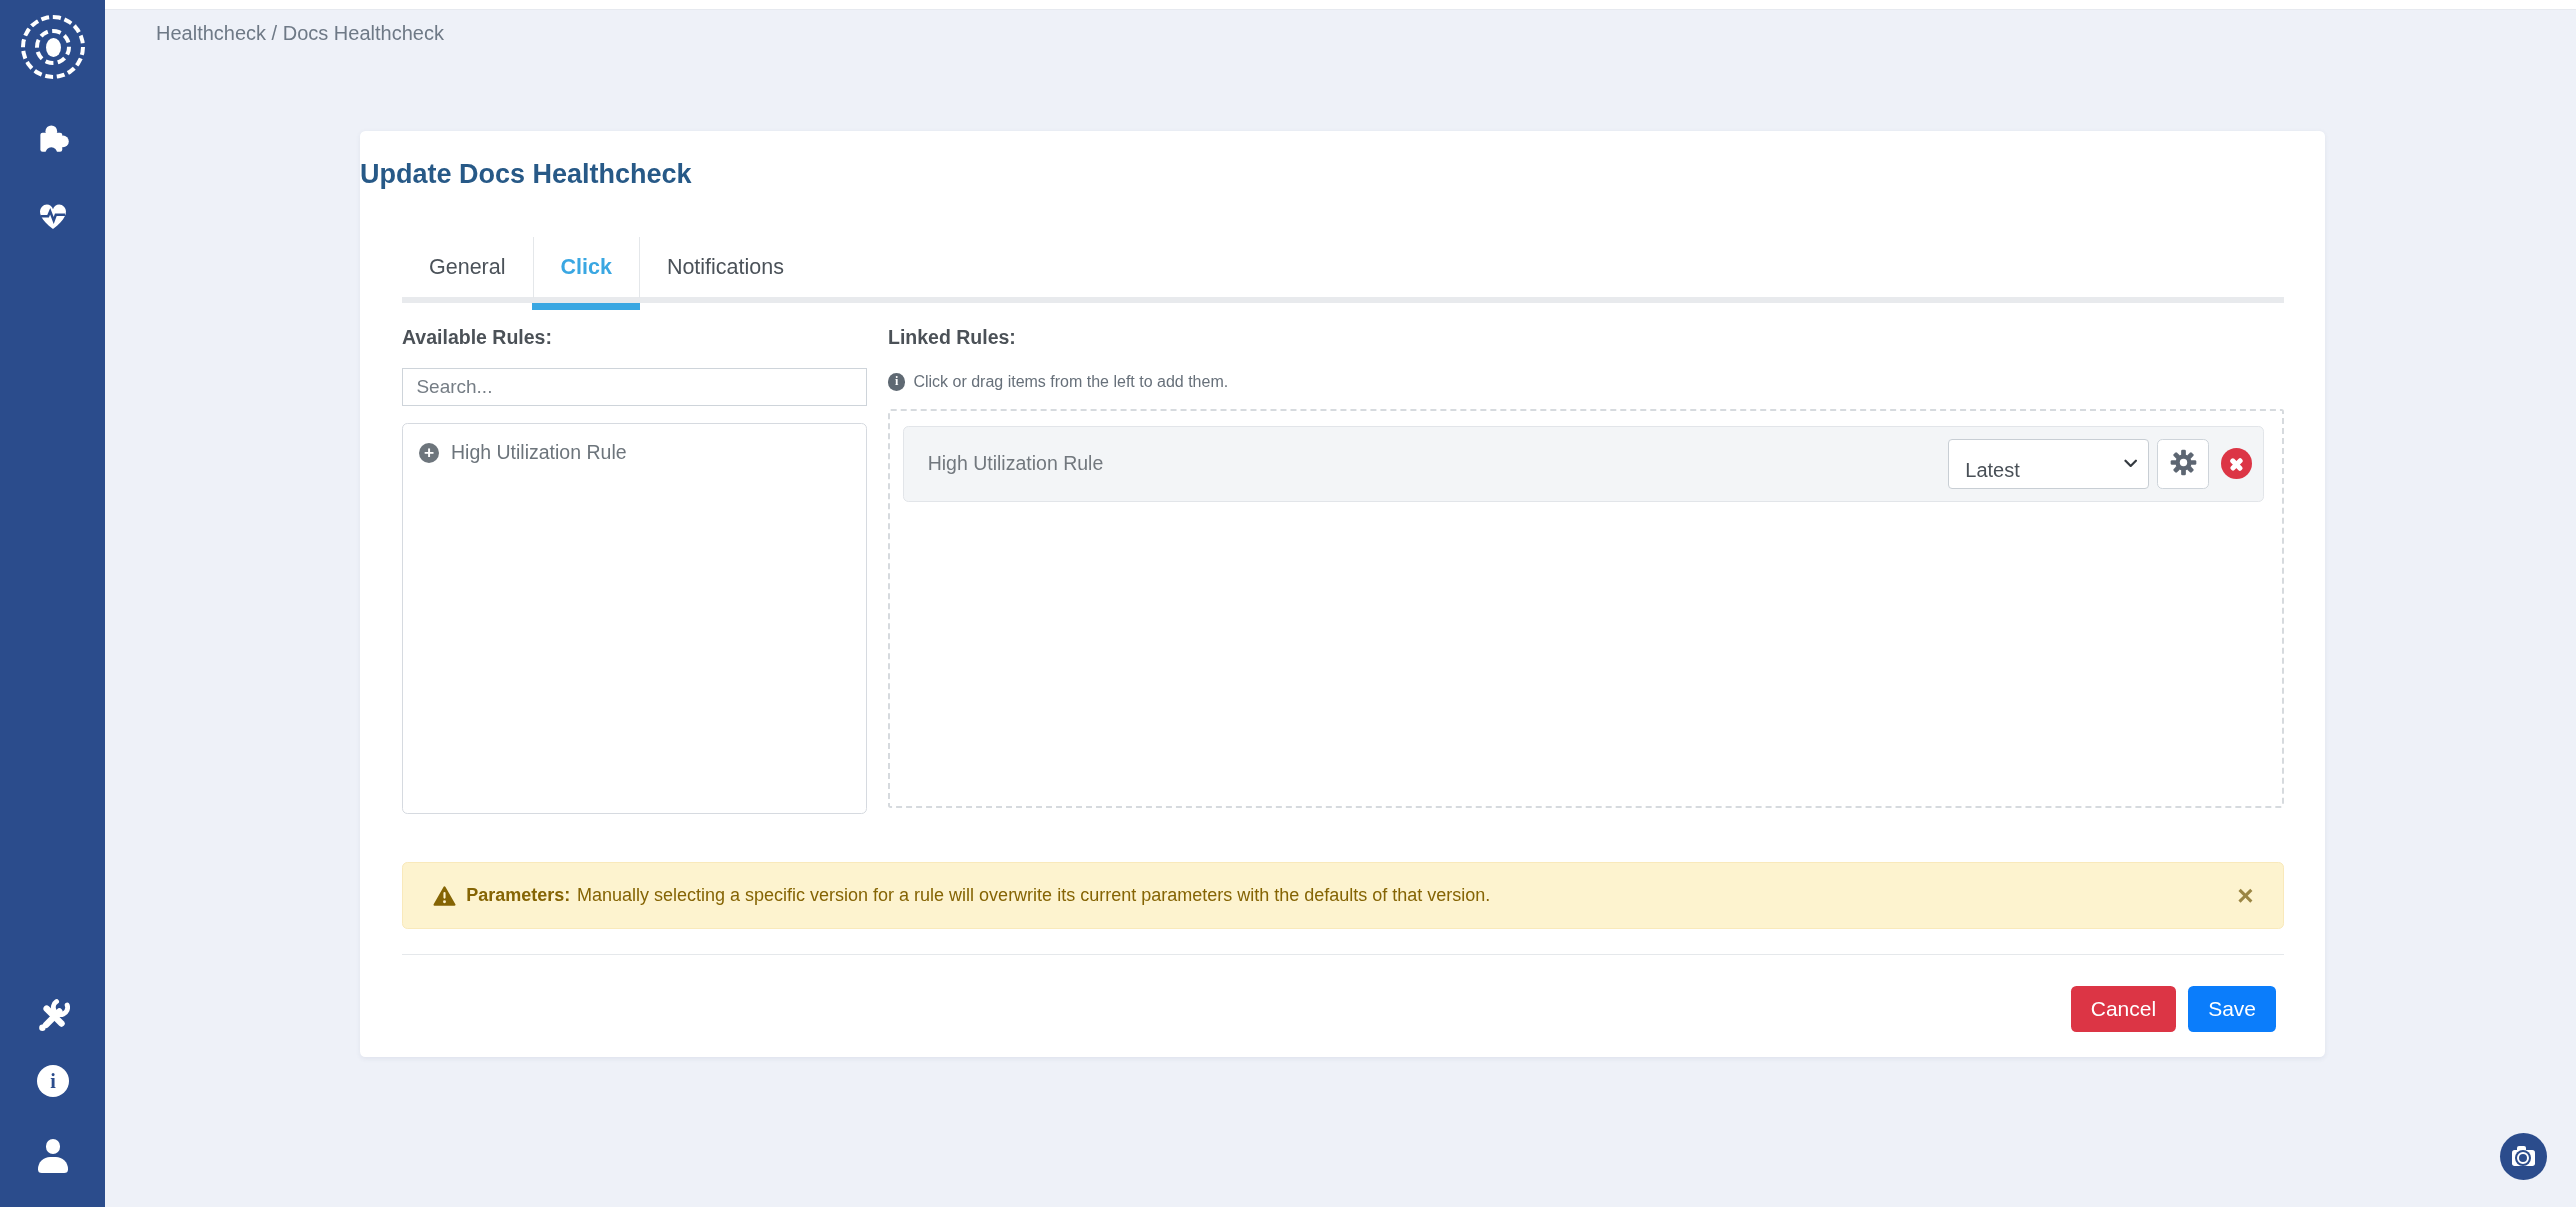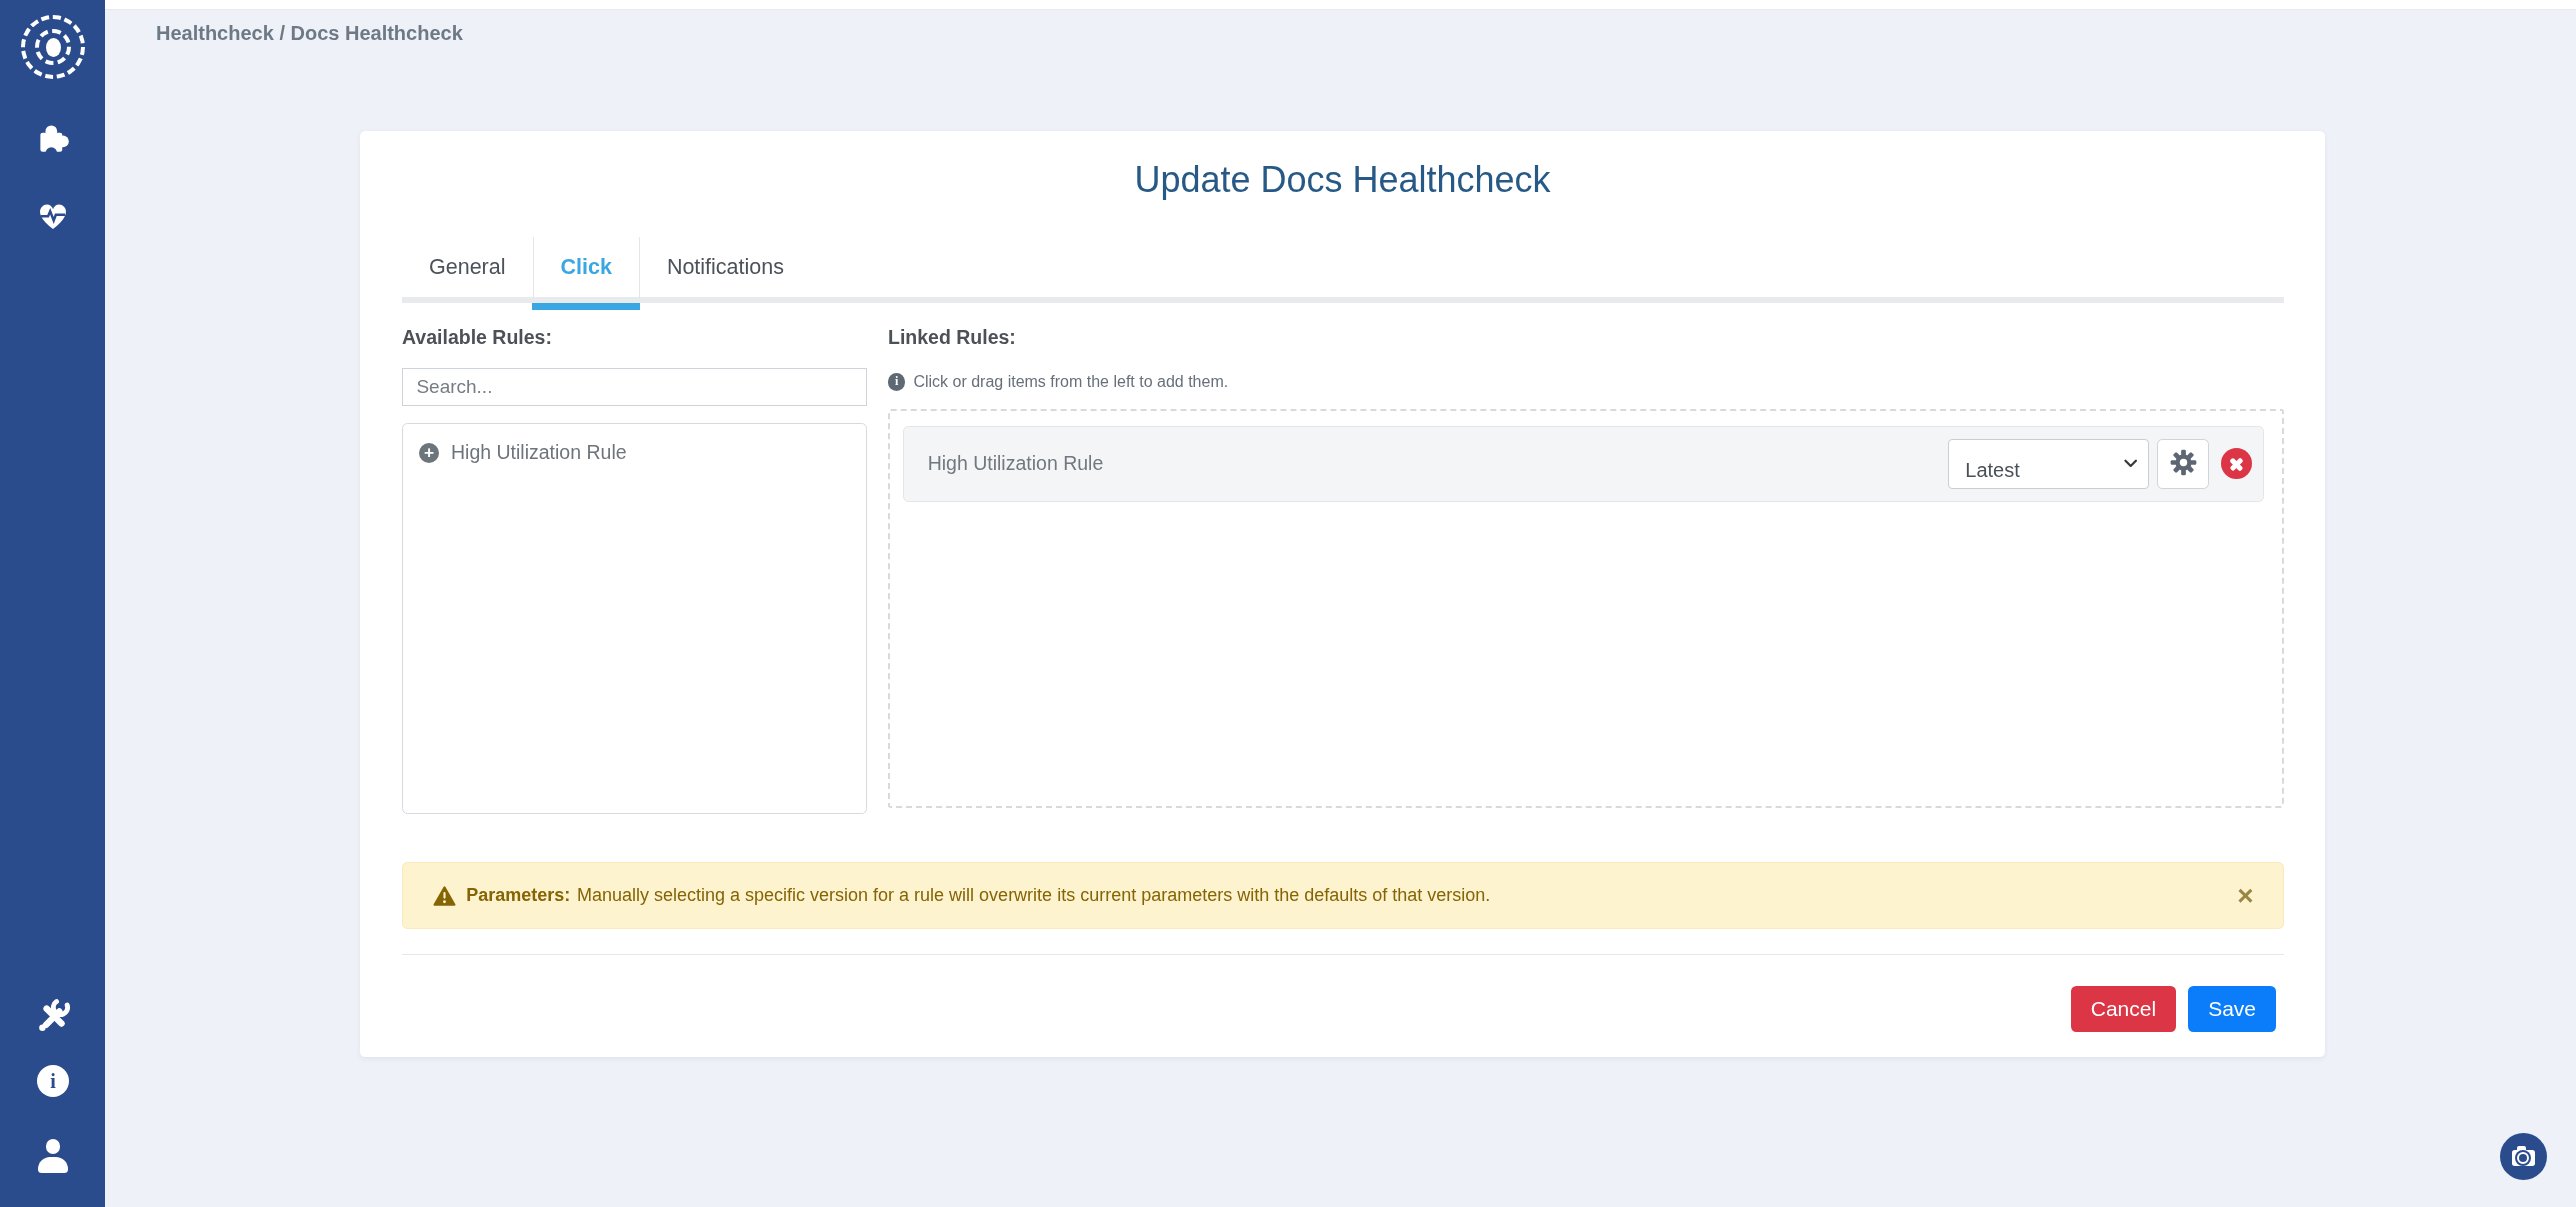--- a/index.html
+++ b/index.html
@@ -20,26 +20,26 @@
   .snav{position:absolute;left:33px;width:40px;height:40px;display:flex;align-items:center;justify-content:center;cursor:pointer}
   .snav svg{display:block}
   .info-badge{width:32px;height:32px;border-radius:50%;background:#fff;display:flex;align-items:center;justify-content:center;
     font-family:"Liberation Serif","DejaVu Serif",serif;font-weight:bold;font-size:20px;color:var(--sidebar)}
   .user-ic{position:relative;width:29.5px;height:34px}
   .user-ic .head{position:absolute;left:7.4px;top:0;width:14.8px;height:14.8px;background:#fff;border-radius:50%}
   .user-ic .bod{position:absolute;left:0;bottom:0;width:29.5px;height:16px;background:#fff;border-radius:14.8px 14.8px 4.7px 4.7px}
 
   
   .topstrip{position:absolute;left:105px;right:0;top:0;height:10px;background:#fff;border-bottom:0.7px solid #e6e9ef}
-  .breadcrumb{position:absolute;left:156px;top:22px;font-size:20px;font-weight:bold;color:#6e7986;cursor:pointer}
+  .breadcrumb{position:absolute;left:156px;top:22px;font-size:20px;font-weight:normal;color:#6e7986;cursor:pointer}
 
   
   .card{position:absolute;left:360px;top:131px;width:1965px;height:926px;background:#fff;border-radius:5.4px;
         box-shadow:0 1.3px 5.4px rgba(40,60,100,.07);}
-  .page-title{position:absolute;left:0;right:0;top:28px;text-align:center;font-size:36px;font-weight:normal;color:var(--title)}
+  .page-title{position:absolute;left:0;right:0;top:28px;text-align:left;font-size:27px;font-weight:bold;color:var(--title)}
 
   .tabs{position:absolute;left:42px;right:41px;top:106px;height:66px;border-bottom:6px solid #e8eaed;display:flex;align-items:flex-start}
   .tab{position:relative;height:61px;display:inline-flex;align-items:center;padding:0 27px;font-size:21.5px;color:#4b5259;cursor:pointer}
   .tab.mid{border-left:1.3px solid #e4e7ea;border-right:1.3px solid #e4e7ea}
   .tab.active{color:var(--tabactive);font-weight:bold}
   .tab.active::after{content:"";position:absolute;left:-1.3px;right:-1.3px;bottom:-12px;height:7.4px;background:var(--tabactive)}
 
   .col-label{position:absolute;top:195px;font-size:19.5px;font-weight:bold;color:var(--label)}
   .lbl-avail{left:42px}
   .lbl-linked{left:528px}

